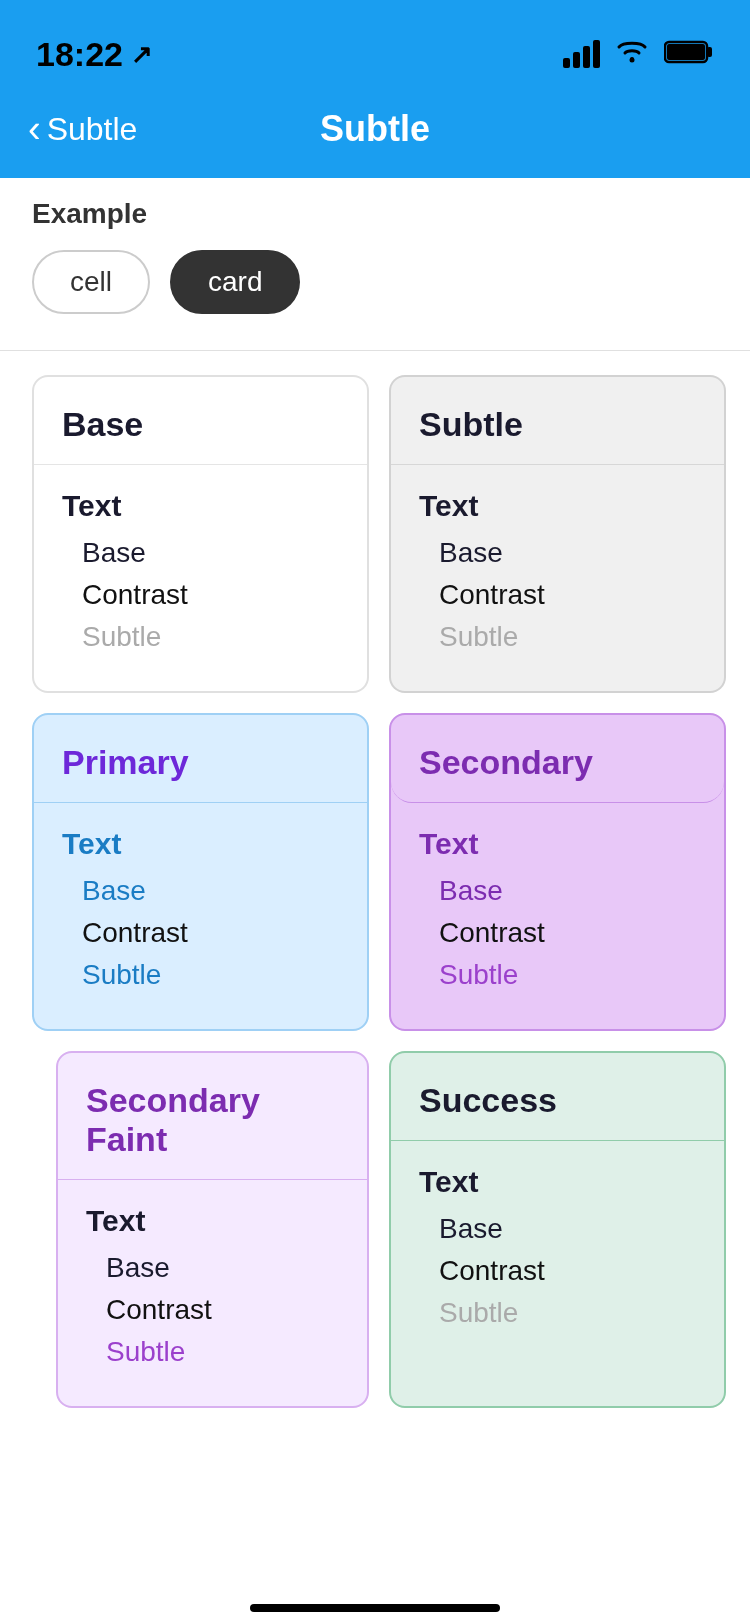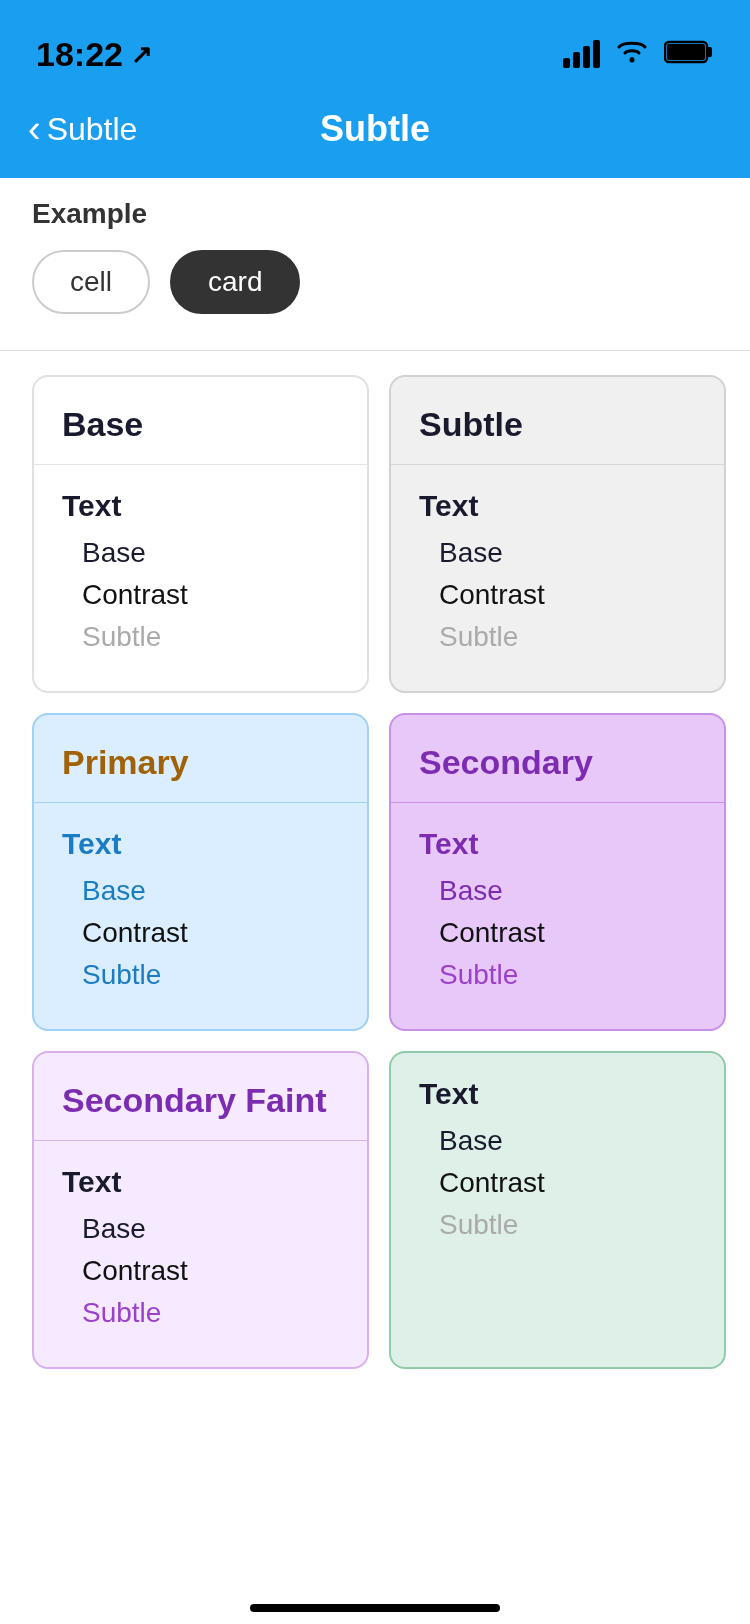--- a/index.html
+++ b/index.html
@@ -178,42 +178,43 @@
     .card-subtle .text-base { color: #1a1a2e; }
     .card-subtle .text-contrast { color: #111; }
     .card-subtle .text-subtle { color: #aaa; }
 
     
     .card-primary {
       background: #daeeff;
       border-color: #9fd0f5;
     }
     .card-primary .card-header { border-bottom-color: #9fd0f5; }
-    .card-primary .card-title { color: #a16207; }
+    .card-primary .card-title { color: #6d28d9; }
     .card-primary .text-label { color: #1a7cc4; }
     .card-primary .text-base { color: #1a7cc4; }
     .card-primary .text-contrast { color: #111; }
     .card-primary .text-subtle { color: #1a7cc4; }
 
     
     .card-secondary {
       background: #e8c8f8;
       border-color: #c890e8;
     }
-    .card-secondary .card-header { border-bottom-color: #c890e8; }
+    .card-secondary .card-header { border-bottom-color: #c890e8; border-radius: 21px; }
     .card-secondary .card-title { color: #7c2cb0; }
     .card-secondary .text-label { color: #7c2cb0; }
     .card-secondary .text-base { color: #7c2cb0; }
     .card-secondary .text-contrast { color: #111; }
     .card-secondary .text-subtle { color: #9b40cc; }
 
     
     .card-secondary-faint {
       background: #f5eaff;
       border-color: #d8b0f0;
+      margin-left: 24px;
     }
     .card-secondary-faint .card-header { border-bottom-color: #d8b0f0; }
     .card-secondary-faint .card-title { color: #7c2cb0; }
     .card-secondary-faint .text-label { color: #1a1a2e; }
     .card-secondary-faint .text-base { color: #1a1a2e; }
     .card-secondary-faint .text-contrast { color: #111; }
     .card-secondary-faint .text-subtle { color: #9b40cc; }
 
     
     .card-success {
@@ -349,20 +350,23 @@
     </div>
     <div class="card-body">
       <div class="text-label">Text</div>
       <div class="text-item text-base">Base</div>
       <div class="text-item text-contrast">Contrast</div>
       <div class="text-item text-subtle">Subtle</div>
     </div>
   </div>
 
   <div class="card card-success">
+    <div class="card-header">
+      <div class="card-title">Success</div>
+    </div>
     <div class="card-body">
       <div class="text-label">Text</div>
       <div class="text-item text-base">Base</div>
       <div class="text-item text-contrast">Contrast</div>
       <div class="text-item text-subtle">Subtle</div>
     </div>
   </div>
 
 </div>
 

